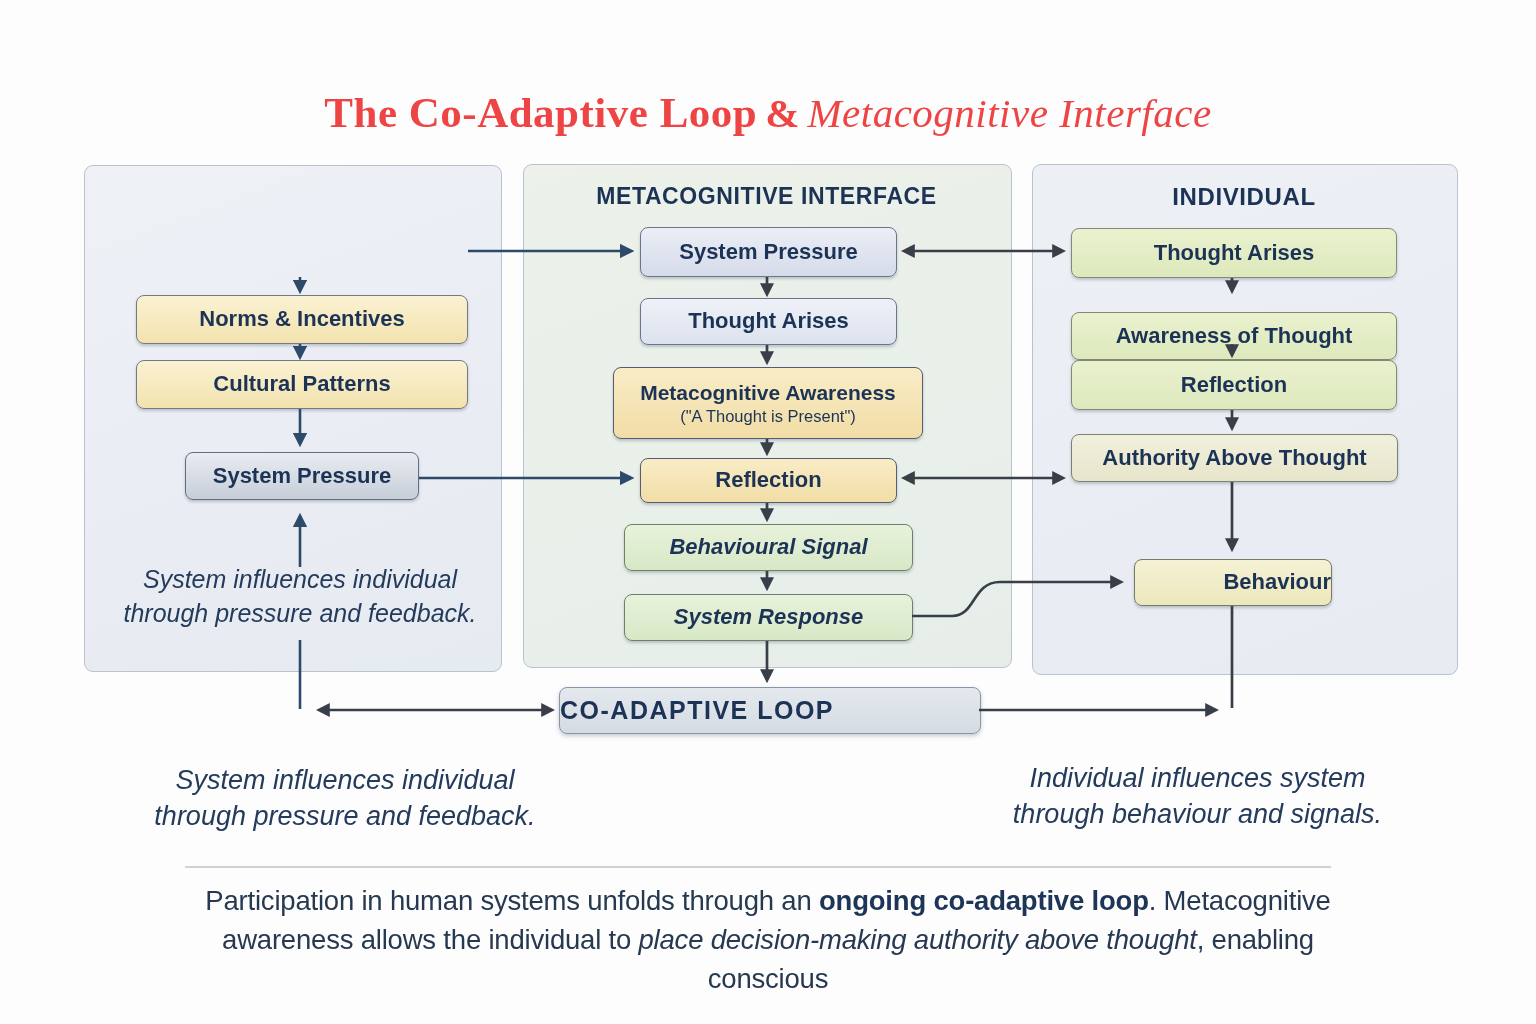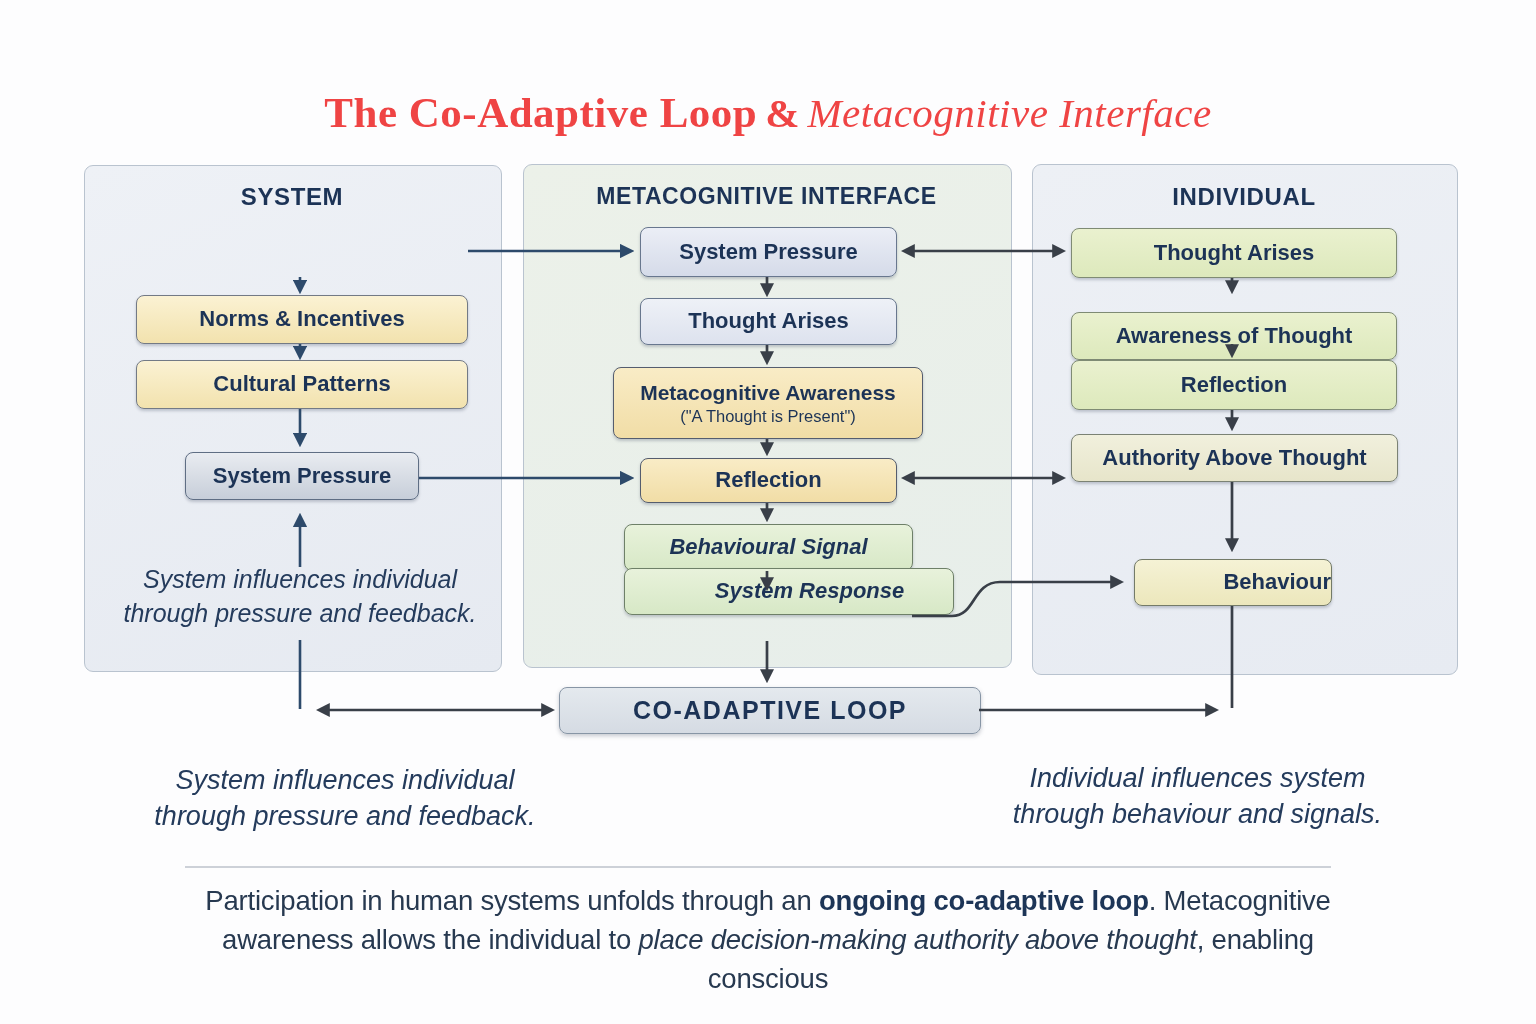--- a/index.html
+++ b/index.html
@@ -51,31 +51,31 @@
   #n-sys-conditions{left:136px;top:228px;width:330px;height:47px;}
   #n-norms{left:136px;top:295px;width:330px;height:47px;}
   #n-cultural{left:136px;top:360px;width:330px;height:47px;}
   #n-sys-pressure-l{left:185px;top:452px;width:232px;height:46px;}
   
   #n-mi-pressure{left:640px;top:227px;width:255px;height:48px;}
   #n-mi-thought{left:640px;top:298px;width:255px;height:45px;}
   #n-mi-meta{left:613px;top:367px;width:308px;height:70px;font-size:21px;}
   #n-mi-reflection{left:640px;top:458px;width:255px;height:43px;}
   #n-mi-signal{left:624px;top:524px;width:287px;height:45px;}
-  #n-mi-response{left:624px;top:568px;width:287px;height:45px;padding-left:41px;}
+  #n-mi-response{left:624px;top:594px;width:287px;height:45px;}
   
   #n-in-thought{left:1071px;top:228px;width:324px;height:48px;}
   #n-in-awareness{left:1071px;top:312px;width:324px;height:46px;}
   #n-in-reflection{left:1071px;top:360px;width:324px;height:48px;}
   #n-in-authority{left:1071px;top:434px;width:325px;height:46px;text-align:right;}
   #n-in-behaviour{left:1134px;top:559px;width:196px;height:45px;}
   
   #loop-box{
     position:absolute;left:559px;top:687px;width:420px;height:45px;
-    display:flex;align-items:center;justify-content:center;
+    display:flex;align-items:center;
     background:linear-gradient(180deg,#e4e9ee 0%,#d5dbe3 100%);
     border:1.6px solid #8795a5;border-radius:8px;
     font-weight:bold;font-size:25px;color:#1c3356;letter-spacing:1.5px;
     box-shadow:0 2px 4px rgba(70,80,100,.3);
   }
   
   .caption{
     position:absolute;font-style:italic;color:#243b5c;font-size:25px;
     text-align:center;line-height:1.34;
   }
@@ -103,21 +103,20 @@
   <h1 id="title" style="margin:0;font-weight:normal;">
     <span class="t-main">The Co-Adaptive Loop</span>
     <span class="t-amp">&amp;</span>
     <span class="t-accent">Metacognitive Interface</span>
   </h1>
 
   <div class="panel" id="panel-system"></div>
   <div class="panel" id="panel-interface"></div>
   <div class="panel" id="panel-individual"></div>
 
-  <div class="panel-header" id="hdr-system">SYSTEM</div>
   <div class="panel-header" id="hdr-interface">METACOGNITIVE INTERFACE</div>
   <div class="panel-header" id="hdr-individual">INDIVIDUAL</div>
 
   <div class="node cream" id="n-norms">
     <span>Norms &amp; Incentives</span>
   </div>
   <div class="node cream" id="n-cultural">
     <span>Cultural Patterns</span>
   </div>
   <div class="node gray" id="n-sys-pressure-l">

